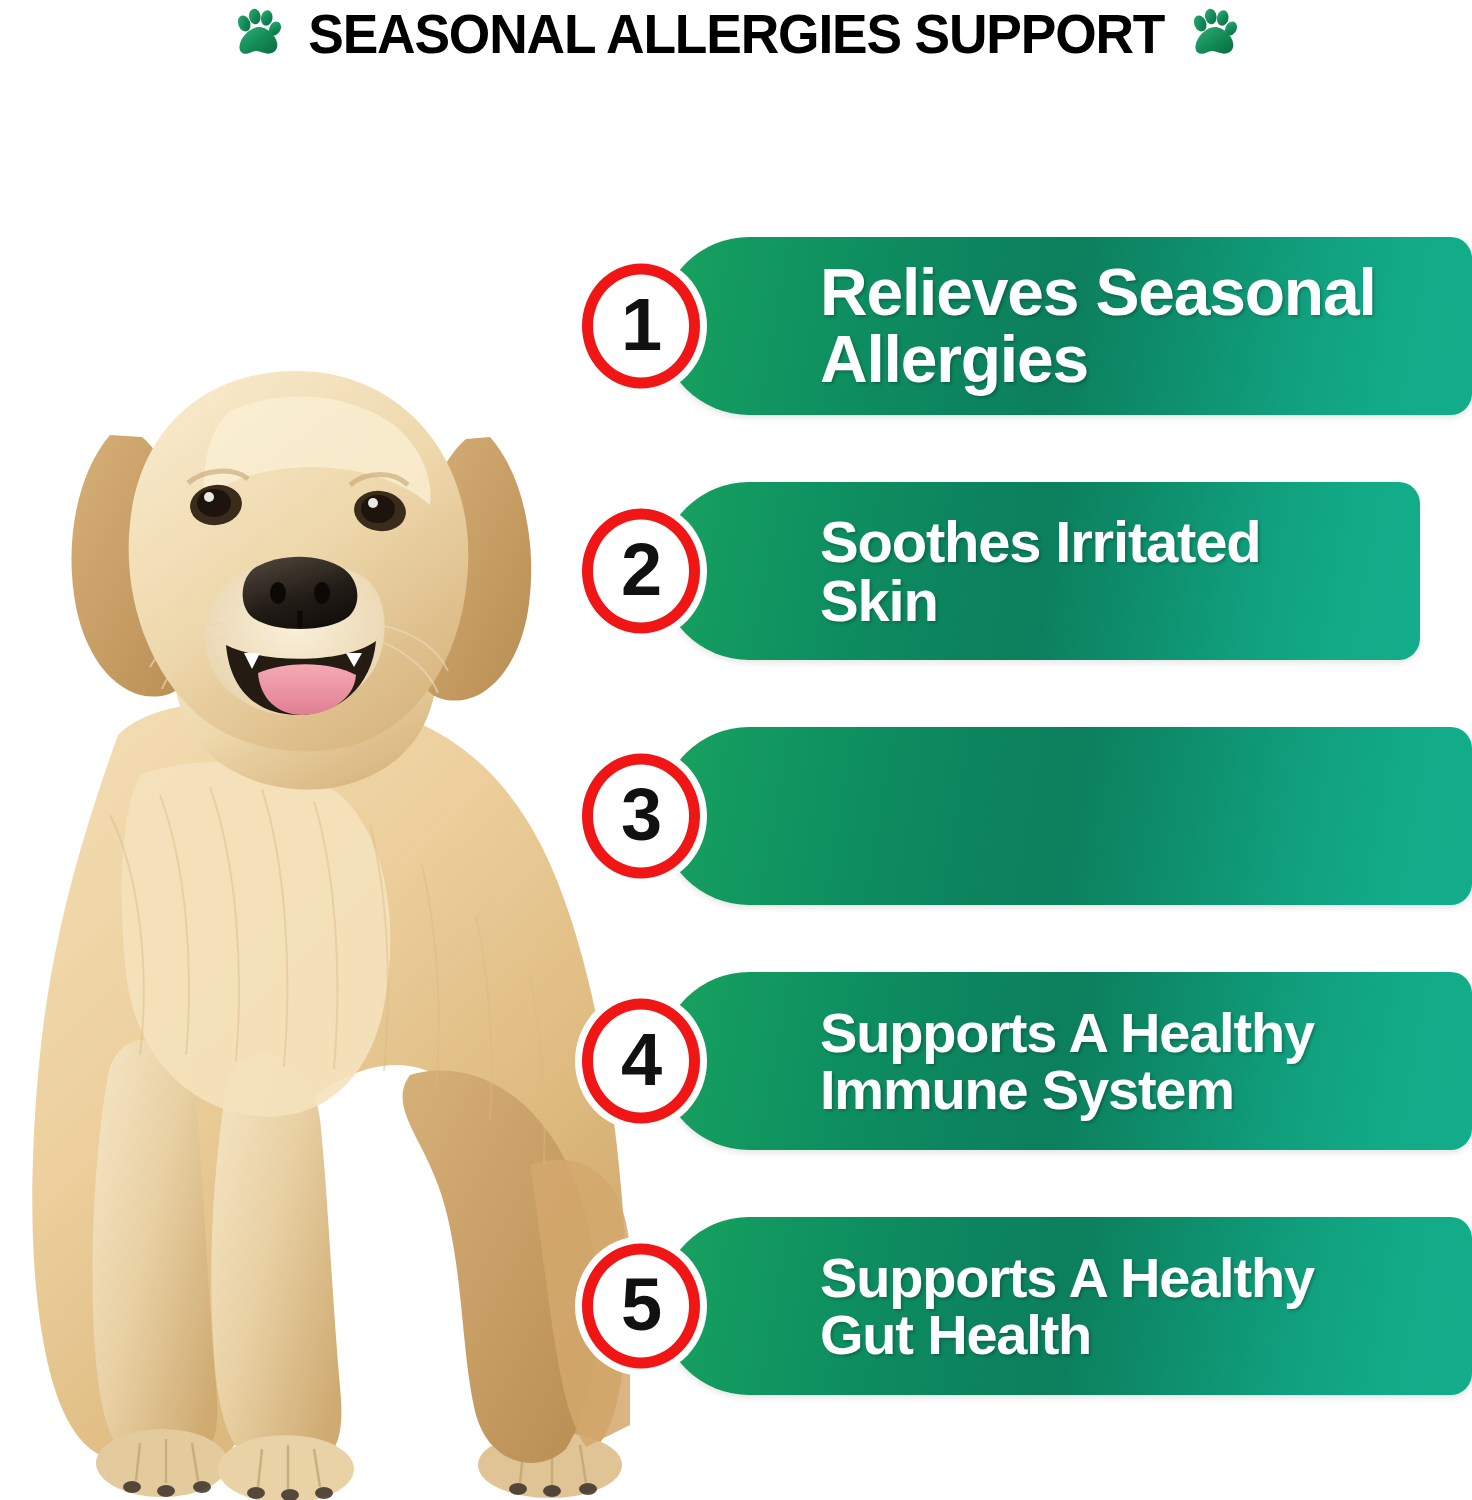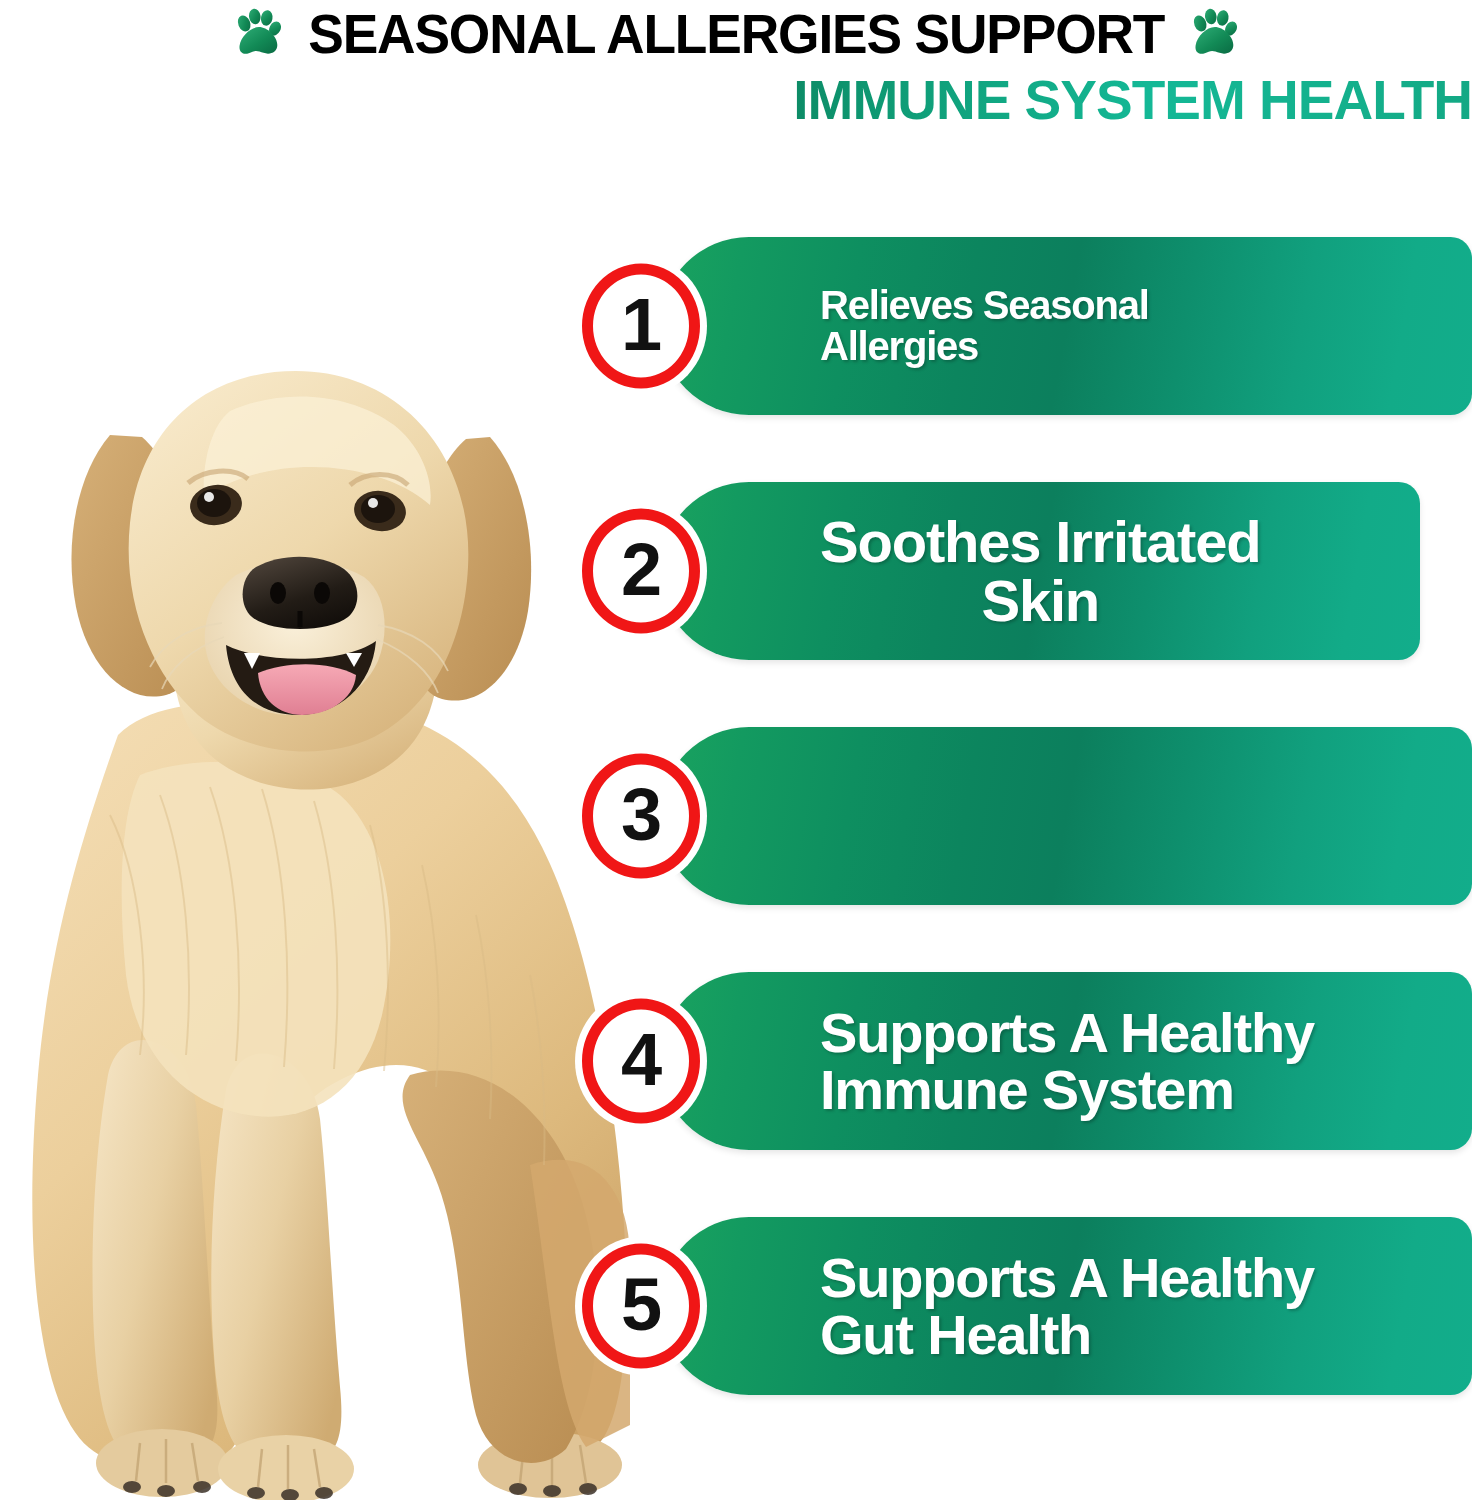--- a/index.html
+++ b/index.html
@@ -171,22 +171,22 @@
     margin-top: -3px;
   }
 
   
   #benefit-1 { left: 660px; top: 237px;  width: 812px; }
   #benefit-2 { left: 660px; top: 482px;  width: 760px; }
   #benefit-3 { left: 660px; top: 727px;  width: 812px; }
   #benefit-4 { left: 660px; top: 972px;  width: 812px; }
   #benefit-5 { left: 660px; top: 1217px; width: 812px; }
 
-  #benefit-1 .benefit-text { font-size: 40px; }
-  #benefit-2 .benefit-text { font-size: 58px; text-align: center; }
+  #benefit-1 .benefit-text { font-size: 66px; }
+  #benefit-2 .benefit-text { font-size: 58px; }
   #benefit-3 .benefit-text { font-size: 58px; }
   #benefit-4 .benefit-text { font-size: 56px; }
   #benefit-5 .benefit-text { font-size: 56px; }
 </style>
 </head>
 <body>
 
 <div class="poster">
 
   <div class="header">
@@ -211,21 +211,20 @@
 
       <svg class="paw" viewBox="0 0 100 110" aria-hidden="true">
         <ellipse cx="20" cy="32" rx="13" ry="18" transform="rotate(-22 20 32)" fill="url(#pawg)"></ellipse>
         <ellipse cx="43" cy="17" rx="12.5" ry="17" transform="rotate(-8 43 17)" fill="url(#pawg)"></ellipse>
         <ellipse cx="69" cy="20" rx="12.5" ry="17" transform="rotate(10 69 20)" fill="url(#pawg)"></ellipse>
         <ellipse cx="87" cy="43" rx="12" ry="16" transform="rotate(28 87 43)" fill="url(#pawg)"></ellipse>
         <path d="M52 40 C70 40 92 60 92 79 C92 95 76 101 62 96 C56 94 50 92 46 92 C41 92 36 95 30 97 C17 101 8 94 10 80 C13 60 34 40 52 40 Z" fill="url(#pawg)"></path>
       </svg>
     </div>
 
-    <div class="headline-sub">IMMUNE SYSTEM HEALTH</div>
   </div>
 
   <div class="dog-wrap">
     <svg class="dog-svg" viewBox="0 0 640 1325" aria-hidden="true">
       <defs>
         <linearGradient id="furA" x1="0.15" y1="0" x2="0.9" y2="1">
           <stop offset="0%" stop-color="#f3dcb2"></stop>
           <stop offset="35%" stop-color="#eccf9c"></stop>
           <stop offset="70%" stop-color="#ddb97d"></stop>
           <stop offset="100%" stop-color="#c99f63"></stop>

